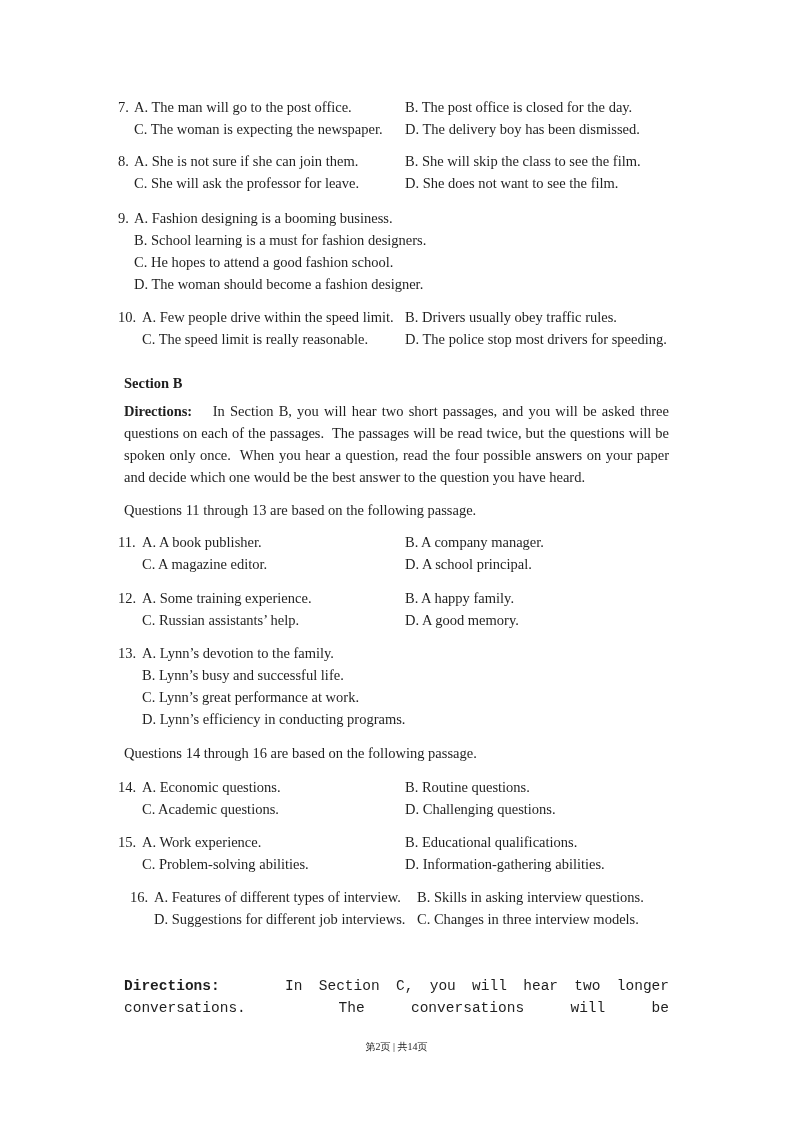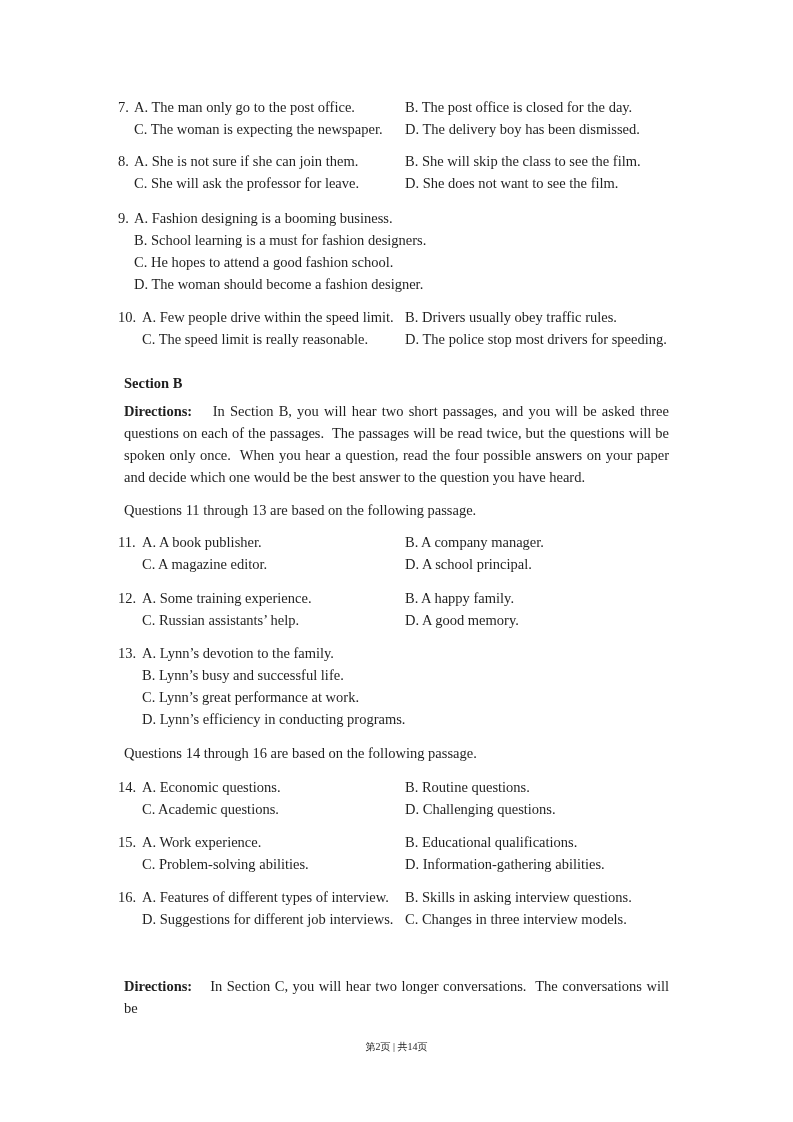--- a/index.html
+++ b/index.html
@@ -22,45 +22,45 @@
   .q {
     display: grid;
     grid-template-columns: 16px 271px auto;
   }
   .q.wide { grid-template-columns: 24px 263px auto; }
   .q.stacked { grid-template-columns: 16px auto; }
   .q.stacked.wide { grid-template-columns: 24px auto; }
   .q span { display: block; white-space: nowrap; }
   .heading { font-weight: bold; }
   .justify { text-align: justify; }
-  .justify-last { text-align: justify; text-align-last: justify; }
+  .justify-last { text-align: justify; text-align-last: justify; font-family: Liberation Mono, monospace; }
   .mb10 { margin-bottom: 10px; }
   .mb11 { margin-bottom: 11px; }
   .mb12 { margin-bottom: 12px; }
   .mb13 { margin-bottom: 13px; }
   .mb22 { margin-bottom: 22px; }
-  .mb45 { margin-bottom: 45px; }
+  .mb45 { margin-bottom: 45px; margin-left: 12px; }
   .footer {
     position: absolute;
     left: 0; top: 1036px;
     width: 793px;
     text-align: center;
     font-size: 10px;
     line-height: 22px;
     color: #1f1f1f;
   }
 </style>
 </head>
 <body>
 
 <div class="content">
 
   <div class="q mb10">
     <span>7.</span>
-    <span>A. The man only go to the post office.</span>
+    <span>A. The man will go to the post office.</span>
     <span>B. The post office is closed for the day.</span>
     <span></span>
     <span>C. The woman is expecting the newspaper.</span>
     <span>D. The delivery boy has been dismissed.</span>
   </div>
 
   <div class="q mb13">
     <span>8.</span>
     <span>A. She is not sure if she can join them.</span>
     <span>B. She will skip the class to see the film.</span>

